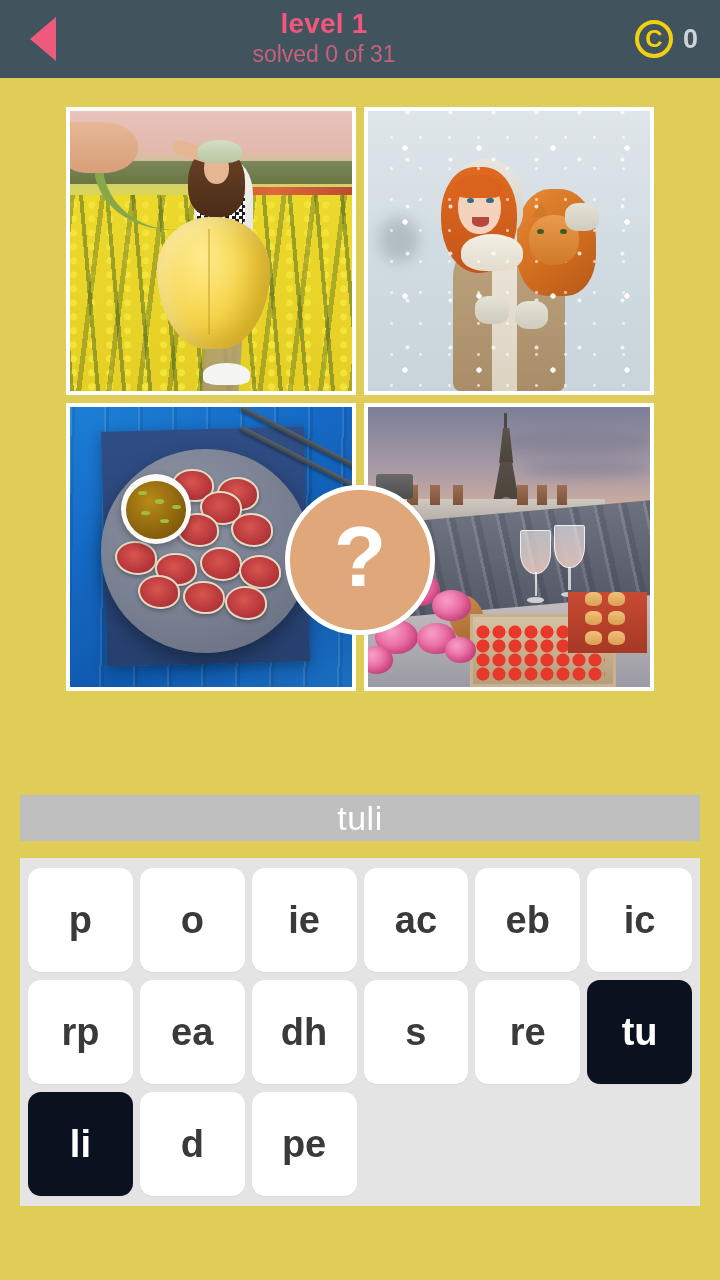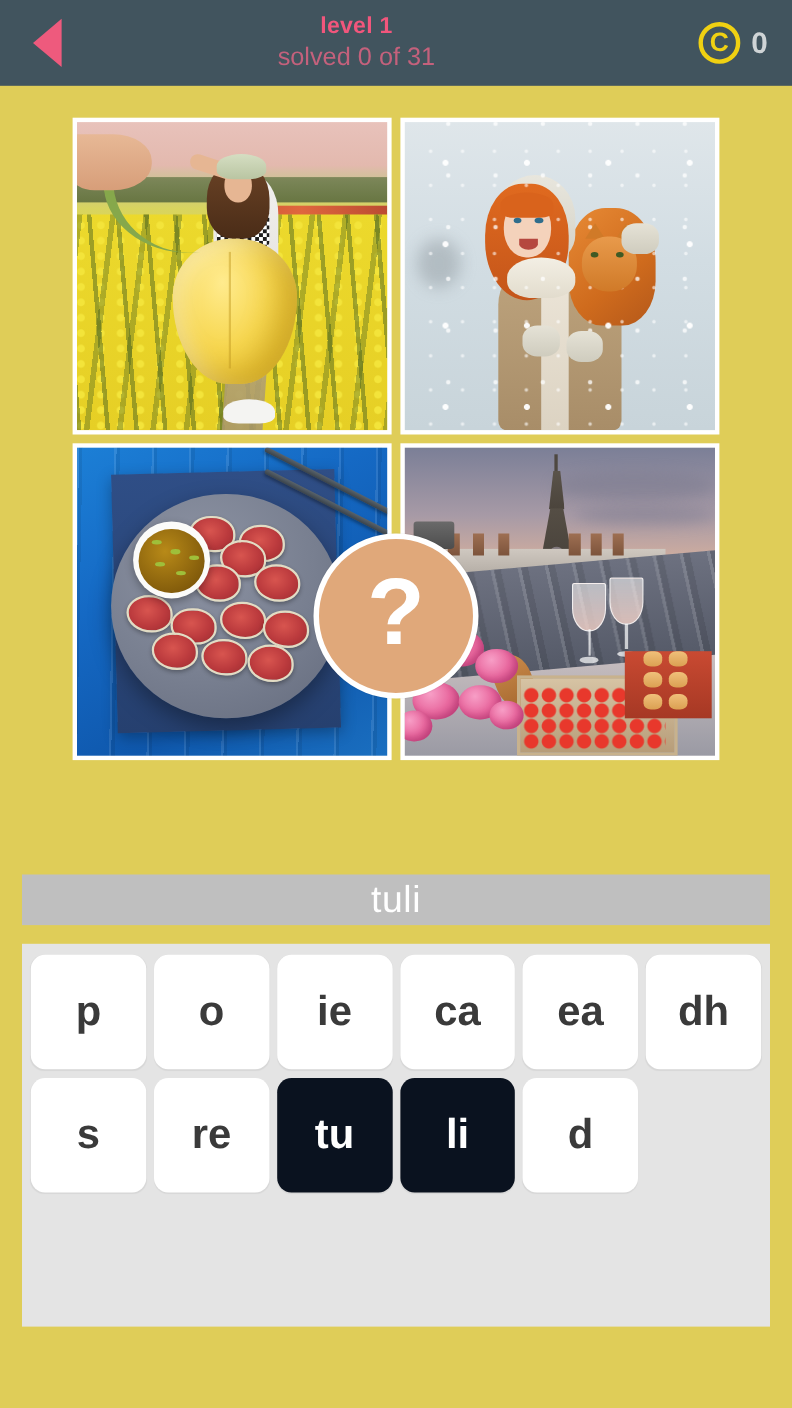--- a/index.html
+++ b/index.html
@@ -28,21 +28,21 @@
     border-top:22px solid transparent;
     border-bottom:22px solid transparent;
     border-right:26px solid #ee5a7d;
   }
   .title-wrap{
     flex:1; display:flex; flex-direction:column;
     align-items:center; justify-content:center;
     margin-left:-40px;
   }
   .level-title{
-    color:#f1567c; font-size:21px; font-weight:bold;
+    color:#f1567c; font-size:28px; font-weight:bold;
     line-height:1.05; letter-spacing:.2px;
   }
   .solved-text{
     color:#c4617c; font-size:23px; line-height:1.25; margin-top:2px;
   }
   .coins{
     width:118px; height:78px;
     display:flex; align-items:center; justify-content:flex-end;
     padding-right:22px; gap:10px; cursor:pointer;
   }
@@ -441,22 +441,26 @@
 
 <div class="answer-bar">
   <div class="answer-text">tuli</div>
 </div>
 
 <div class="tiles-panel">
   <div class="tiles-grid" id="tiles-grid">
       <div class="tile">p</div>
       <div class="tile">o</div>
       <div class="tile">ie</div>
-      <div class="tile">ca</div>
+      <div class="tile">ac</div>
+      <div class="tile">eb</div>
+      <div class="tile">ic</div>
+      <div class="tile">rp</div>
       <div class="tile">ea</div>
       <div class="tile">dh</div>
       <div class="tile">s</div>
       <div class="tile">re</div>
       <div class="tile used">tu</div>
       <div class="tile used">li</div>
       <div class="tile">d</div>
+      <div class="tile">pe</div>
     </div>
 </div>
 
 </body></html>

